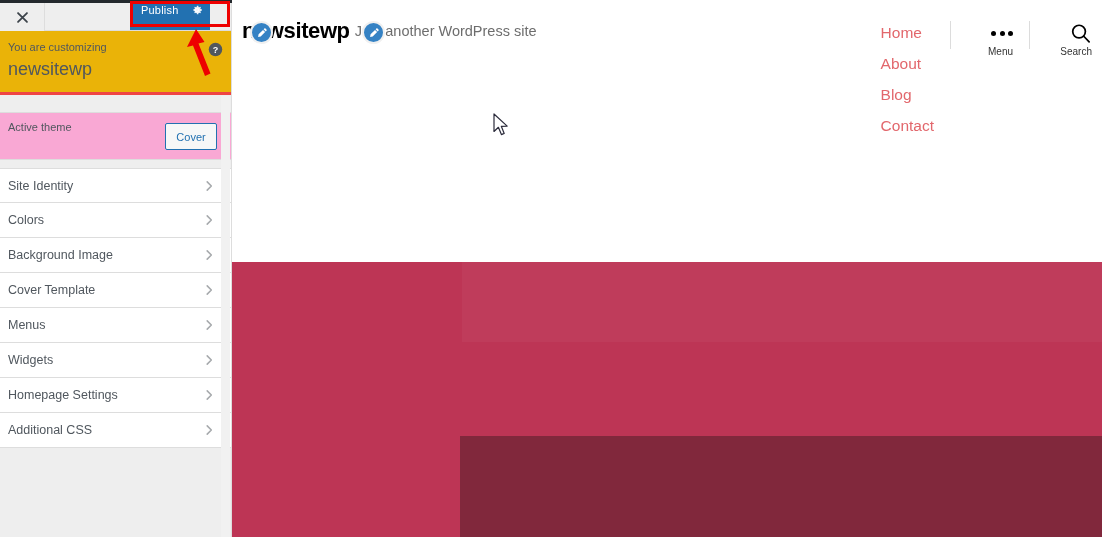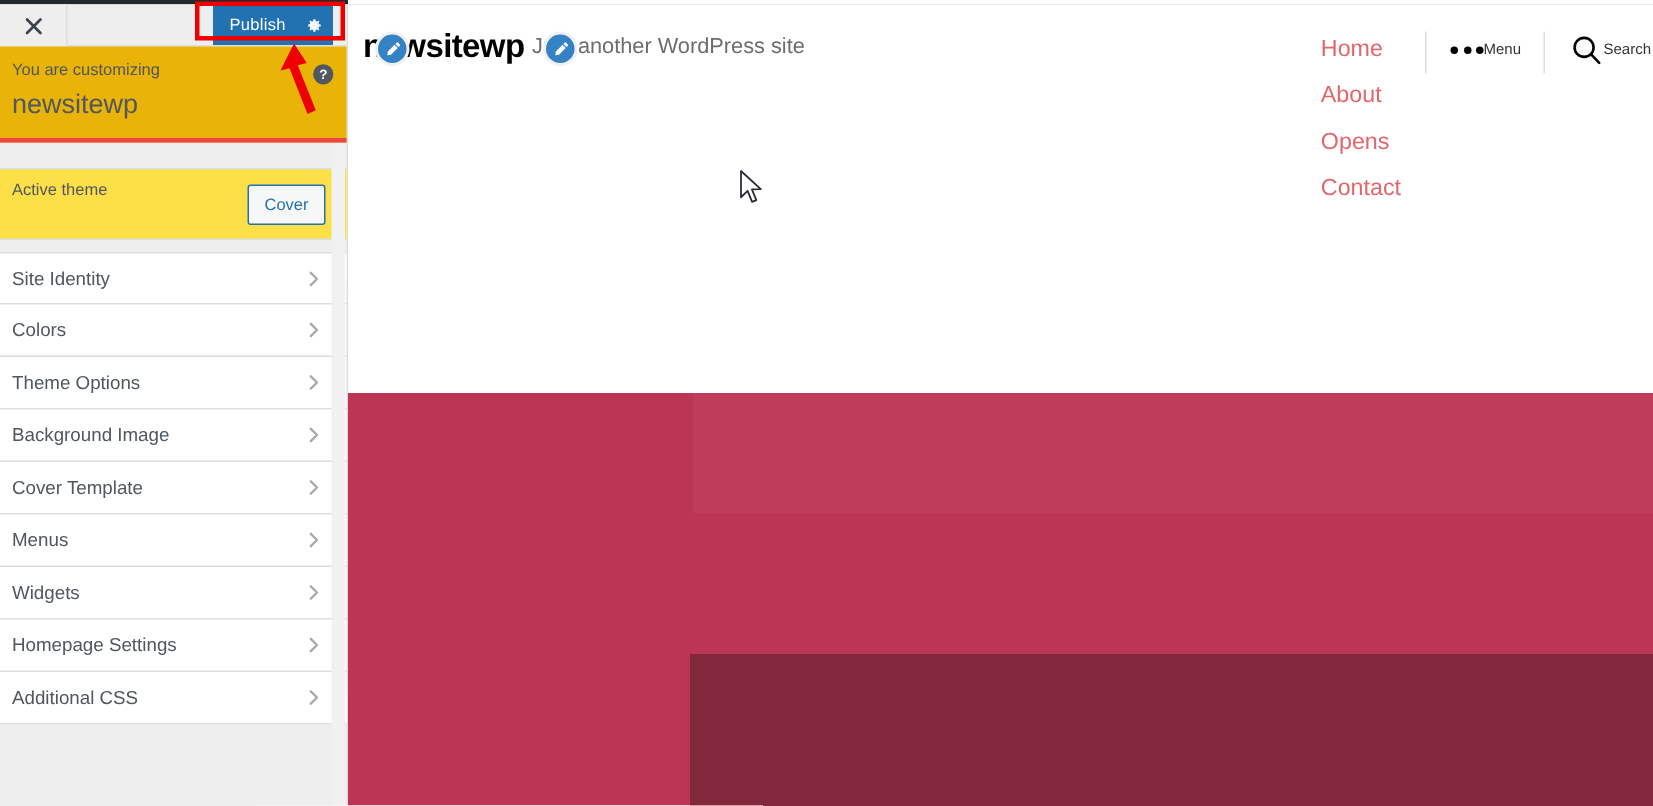--- a/index.html
+++ b/index.html
@@ -54,24 +54,24 @@
     width: 102px; height: 28px;
     display: flex; align-items: center; justify-content: flex-end;
   }
   .publish-btn {
     width: 80px; height: 26px;
     background: #2271b1;
     color: #ffffff;
     border: none;
     font-size: 11px;
     font-family: "Liberation Sans", sans-serif;
-    display: flex; align-items: center; justify-content: space-between;
+    display: flex; justify-content: space-between;
     padding: 0 7px 0 11px;
     cursor: pointer;
-    margin-right: 9px;
+    margin-right: 21px;
   }
   .publish-label { font-size: 11px; letter-spacing: .2px; }
   .gear-icon { width: 12px; height: 12px; display: block; }
 
   
   .annot-box {
     position: absolute;
     left: 130px; top: 1px;
     width: 100px; height: 26px;
     border: 3px solid #ee0000;
@@ -111,21 +111,21 @@
     width: 15px; height: 15px;
     cursor: pointer;
   }
 
   .gray-gap { height: 17px; background: #eeeeee; }
 
   
   .theme-row {
     position: relative;
     height: 48px;
-    background: #fde047;
+    background: #f9a8d4;
     border-top: 1px solid #dddddd;
     border-bottom: 1px solid #dddddd;
     padding: 7px 0 0 8px;
   }
   .theme-label { font-size: 11px; color: #50575e; line-height: 14px; }
   .theme-name { font-size: 13px; color: #3c434a; line-height: 18px; margin-top: 1px; }
   .change-btn {
     position: absolute; right: 14px; top: 10px;
     width: 52px; height: 27px;
     background: #f6f7f7;
@@ -133,21 +133,21 @@
     border-radius: 2px;
     color: #2271b1;
     font-size: 11px;
     font-family: "Liberation Sans", sans-serif;
     cursor: pointer;
   }
 
   .gray-gap2 { height: 8px; background: #eeeeee; }
 
   
-  .section-list { background: #f0abfc; border-radius: 23px; }
+  .section-list { background: #be185d; }
   .section-item {
     position: relative;
     height: 35px;
     border-bottom: 1px solid #dddddd;
     background: #ffffff;
     cursor: pointer;
     display: flex; align-items: center;
     padding-left: 8px;
   }
   .section-item:first-child { border-top: 1px solid #dddddd; }
@@ -222,22 +222,22 @@
     text-decoration: none;
     cursor: pointer;
     white-space: nowrap;
   }
   .nav-sep {
     width: 1px; height: 28px;
     background: #dcdcdc;
     margin: 0 16px;
   }
   .util {
-    display: flex; flex-direction: row;
-    align-items: center;
+    display: flex; flex-direction: column;
+    align-items: flex-end;
     width: 46px;
     cursor: pointer;
   }
   .util-glyph { height: 24px; display: flex; align-items: center; justify-content: center; }
   .util-label { font-size: 10px; color: #333333; margin-top: 1px; }
   .dots { display: flex; gap: 3.5px; }
   .dot { width: 5px; height: 5px; border-radius: 50%; background: #000; }
 
   
   .hero {
@@ -341,26 +341,20 @@
             <path d="M3.5 1.5 L8 6 L3.5 10.5" stroke="#a7aaad" stroke-width="1.7" fill="none" stroke-linecap="round" stroke-linejoin="round"></path>
           </svg>
       </div>
       <div class="section-item">
         <span class="section-title">Colors</span>
         <svg class="chev" viewBox="0 0 12 12">
             <path d="M3.5 1.5 L8 6 L3.5 10.5" stroke="#a7aaad" stroke-width="1.7" fill="none" stroke-linecap="round" stroke-linejoin="round"></path>
           </svg>
       </div>
       <div class="section-item">
-        <span class="section-title">Theme Options</span>
-        <svg class="chev" viewBox="0 0 12 12">
-            <path d="M3.5 1.5 L8 6 L3.5 10.5" stroke="#a7aaad" stroke-width="1.7" fill="none" stroke-linecap="round" stroke-linejoin="round"></path>
-          </svg>
-      </div>
-      <div class="section-item">
         <span class="section-title">Background Image</span>
         <svg class="chev" viewBox="0 0 12 12">
             <path d="M3.5 1.5 L8 6 L3.5 10.5" stroke="#a7aaad" stroke-width="1.7" fill="none" stroke-linecap="round" stroke-linejoin="round"></path>
           </svg>
       </div>
       <div class="section-item">
         <span class="section-title">Cover Template</span>
         <svg class="chev" viewBox="0 0 12 12">
             <path d="M3.5 1.5 L8 6 L3.5 10.5" stroke="#a7aaad" stroke-width="1.7" fill="none" stroke-linecap="round" stroke-linejoin="round"></path>
           </svg>
@@ -415,21 +409,21 @@
           <svg viewBox="0 0 20 20">
             <path fill="#ffffff" d="M13.9 2.6a1.4 1.4 0 0 1 2 0l1.5 1.5a1.4 1.4 0 0 1 0 2l-1.2 1.2-3.5-3.5 1.2-1.2zM11.7 4.8l3.5 3.5-7.4 7.4-4.3.8.8-4.3 7.4-7.4z"></path>
           </svg>
         </span>
       </div>
 
       <div class="nav">
         <div class="nav-links">
           <a class="nav-link">Home</a>
           <a class="nav-link">About</a>
-          <a class="nav-link">Opens</a>
+          <a class="nav-link">Blog</a>
           <a class="nav-link">Contact</a>
         </div>
         <div class="nav-sep"></div>
         <div class="util">
           <div class="util-glyph">
             <span class="dots">
               <i class="dot"></i>
                 <i class="dot"></i>
                 <i class="dot"></i>
             </span>

